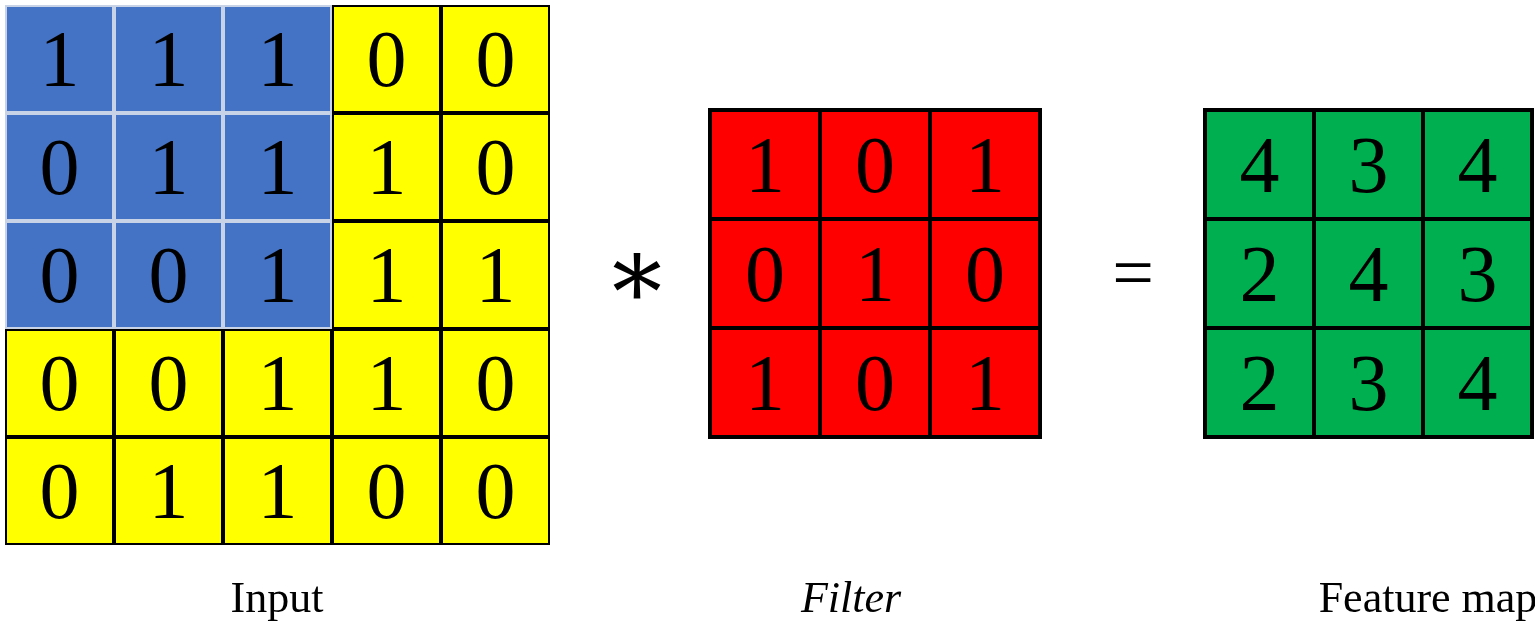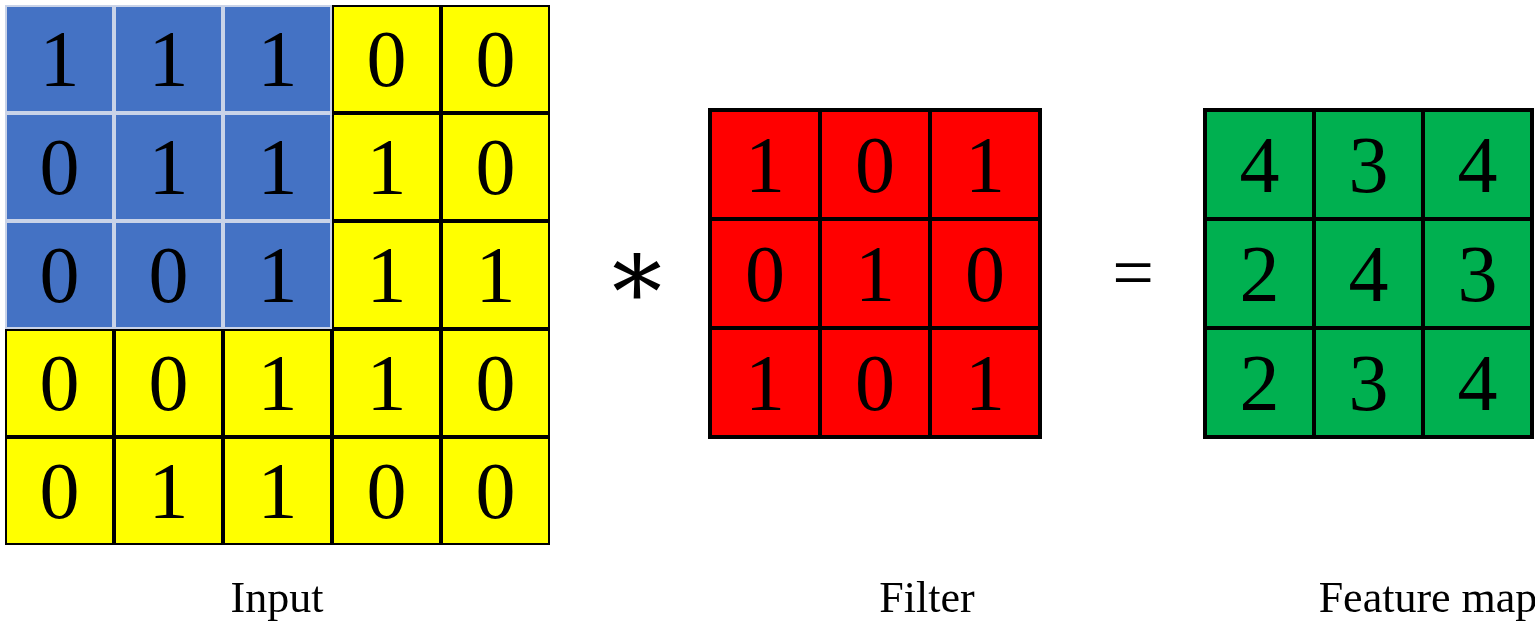--- a/index.html
+++ b/index.html
@@ -69,21 +69,21 @@
   }
   .grid-label {
     position: absolute;
     top: 576px;
     transform: translateX(-50%);
     font-size: 44px;
     line-height: 1;
     white-space: nowrap;
   }
   #input-label   { left: 277px;  }
-  #filter-label  { left: 927px;  }
+  #filter-label  { left: 851px; font-style: italic;  }
   #feature-label { left: 1392px; margin-left: 36px; }
 </style>
 </head>
 <body>
 
 <div id="canvas">
 
   <div id="input-grid" class="grid">
       <div class="cell" style="background: rgb(68, 114, 196); border-color: rgb(201, 211, 232);">1</div>
       <div class="cell" style="background: rgb(68, 114, 196); border-color: rgb(201, 211, 232);">1</div>

